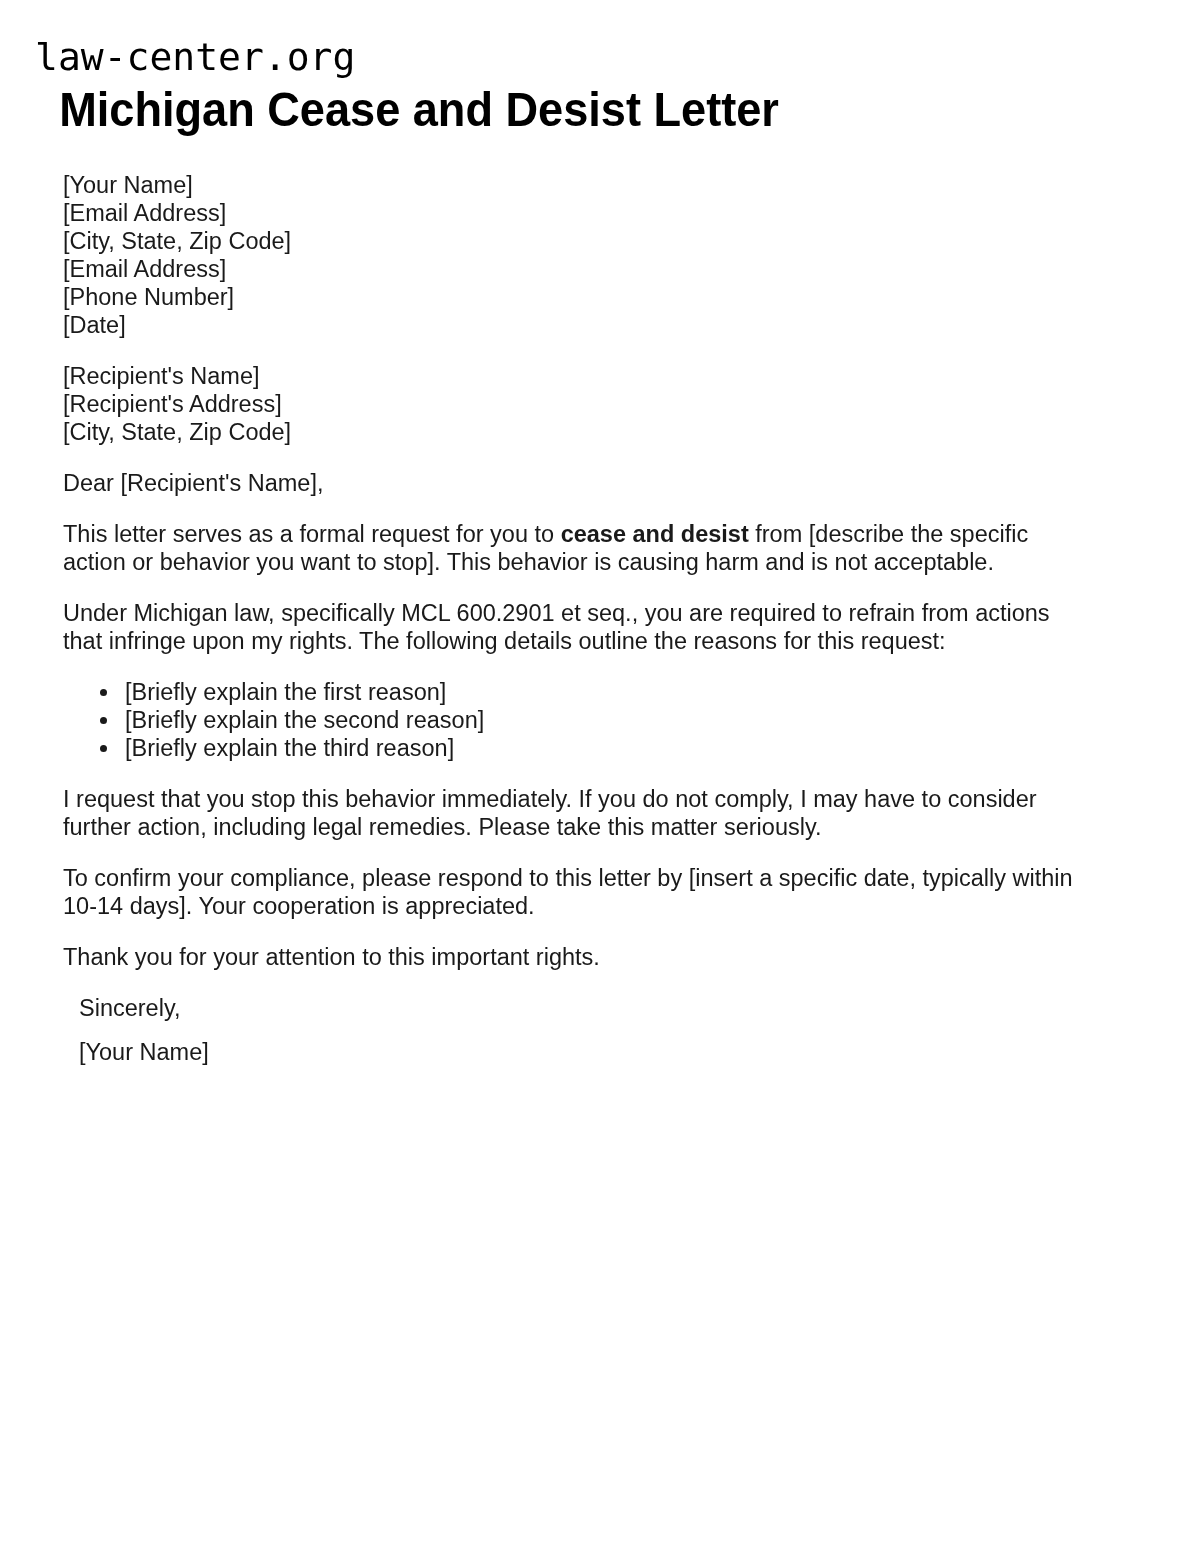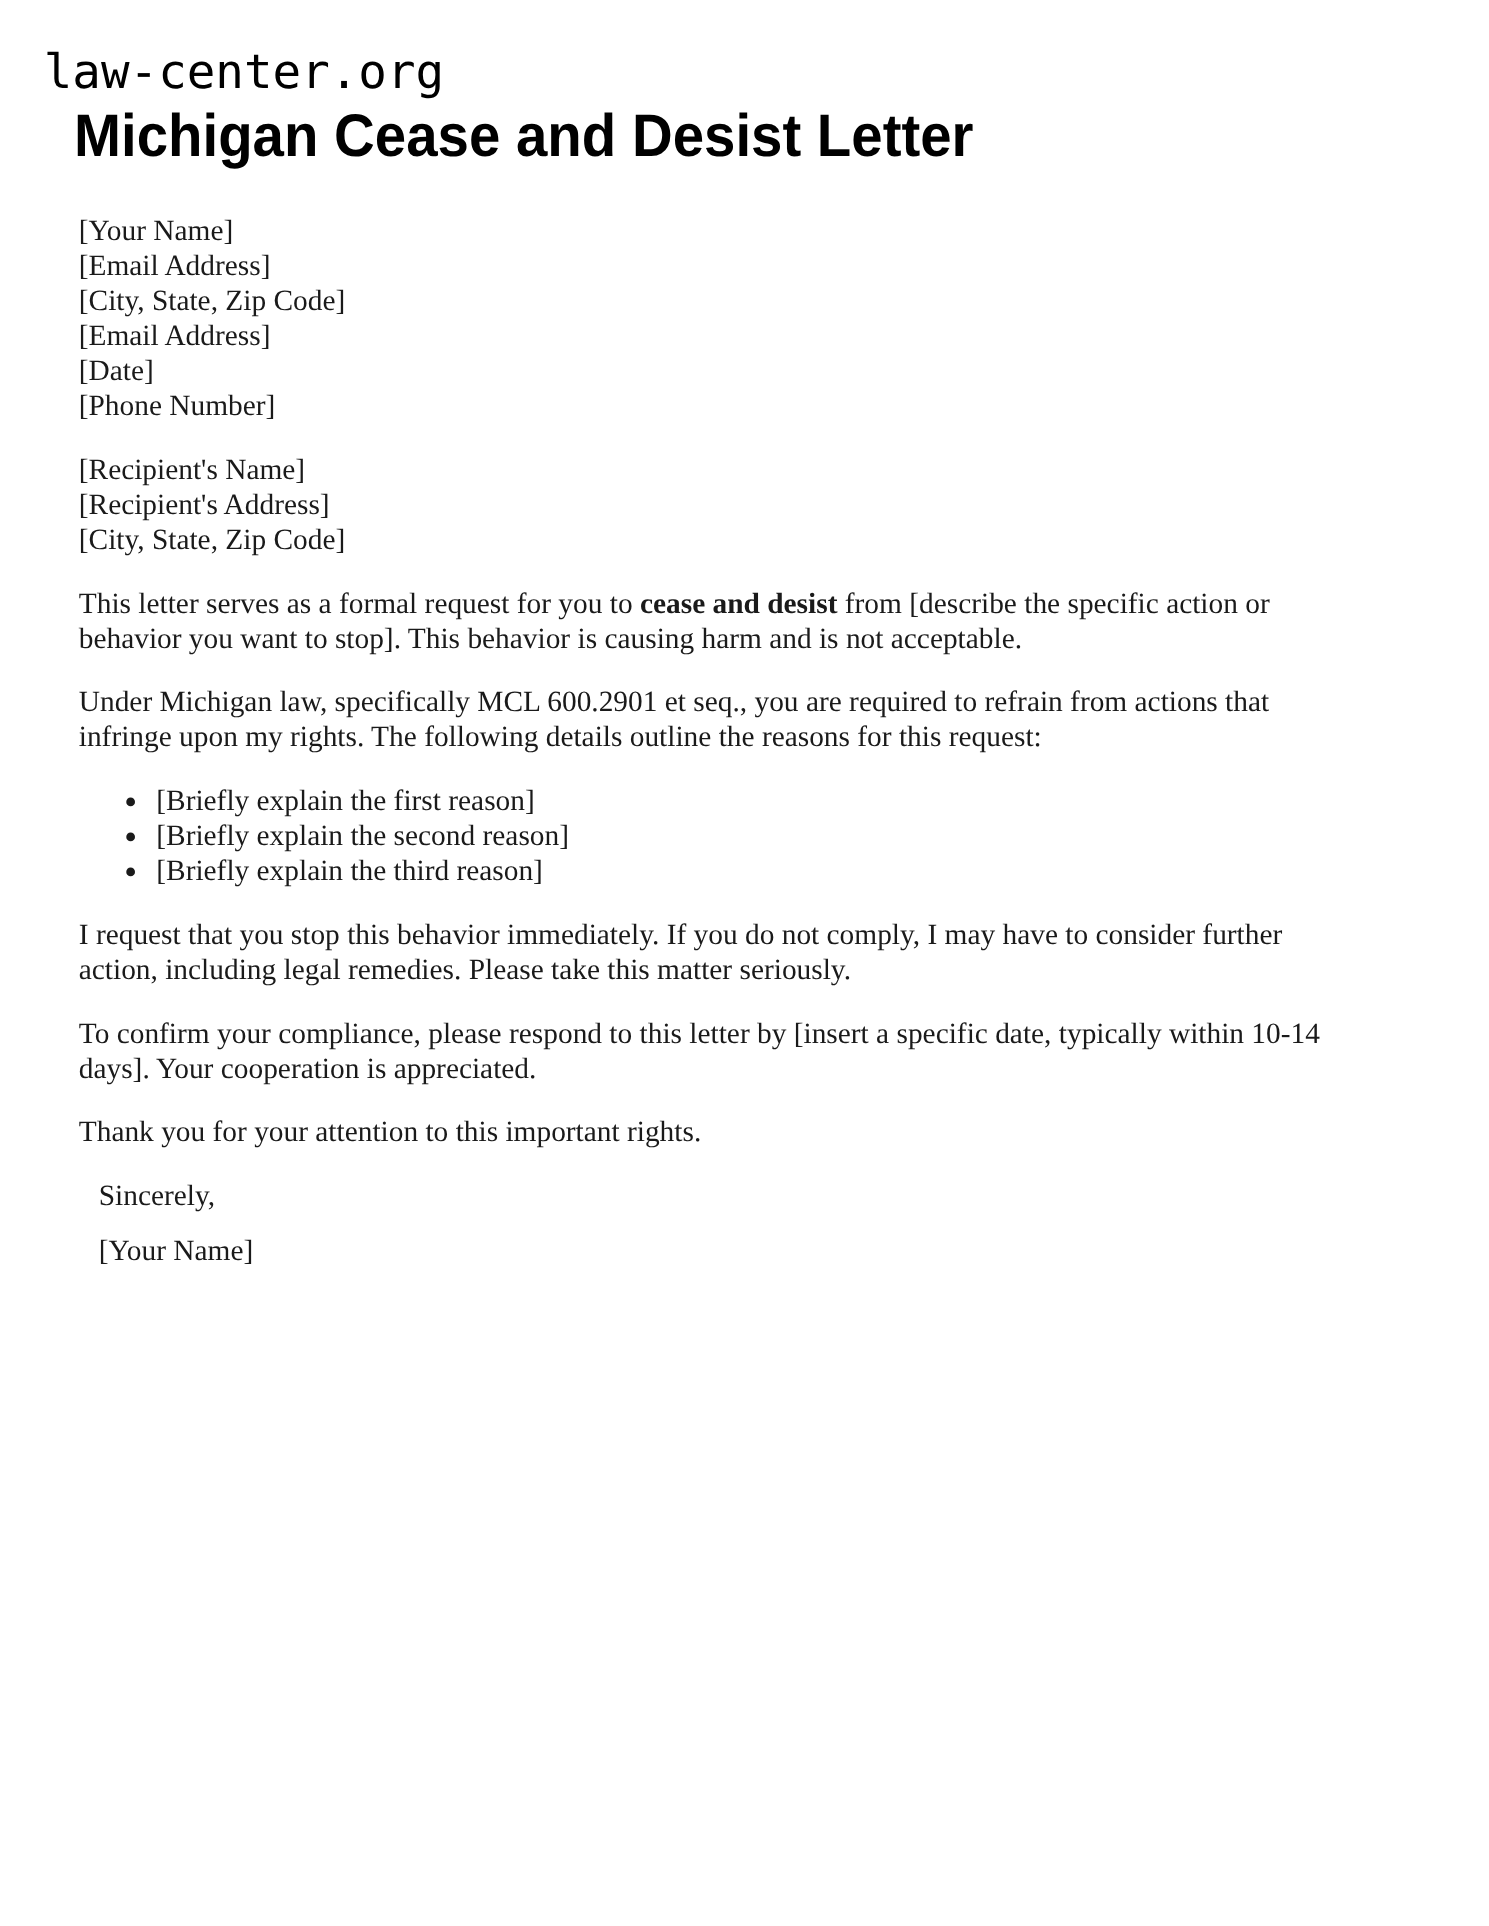--- a/index.html
+++ b/index.html
@@ -36,21 +36,21 @@
     line-height: 1.12;
     transform: scaleX(0.94);
     transform-origin: left center;
     white-space: nowrap;
   }
   .letter-body {
     padding: 0 0 0 63px;
     width: 1022px;
     box-sizing: content-box;
     margin-top: 34px;
-    font-family: Liberation Serif, serif;
+    font-family: Liberation Sans, sans-serif;
     font-size: 23.5px;
     line-height: 28px;
     color: #1a1a1a;
   }
   .addr-block {
     margin: 0 0 23px 0;
   }
   .addr-line {
     margin: 0;
     line-height: 28px;
@@ -95,30 +95,31 @@
 
   <h1 class="doc-title">Michigan Cease and Desist Letter</h1>
 
   <div class="letter-body">
 
     <div class="addr-block">
       <div class="addr-line">[Your Name]</div>
       <div class="addr-line">[Email Address]</div>
       <div class="addr-line">[City, State, Zip Code]</div>
       <div class="addr-line">[Email Address]</div>
+      <div class="addr-line">[Phone Number]</div>
       <div class="addr-line">[Date]</div>
-      <div class="addr-line">[Phone Number]</div>
     </div>
 
     <div class="addr-block">
       <div class="addr-line">[Recipient's Name]</div>
       <div class="addr-line">[Recipient's Address]</div>
       <div class="addr-line">[City, State, Zip Code]</div>
     </div>
 
+    <div class="salutation">Dear [Recipient's Name],</div>
 
     <p class="para"><span>This letter serves as a formal request for you to </span><b>cease and desist</b><span> from [describe the specific action or behavior you want to stop]. This behavior is causing harm and is not acceptable.</span></p>
 
     <p class="para">Under Michigan law, specifically MCL 600.2901 et seq., you are required to refrain from actions that infringe upon my rights. The following details outline the reasons for this request:</p>
 
     <ul class="reasons">
       <li>[Briefly explain the first reason]</li>
       <li>[Briefly explain the second reason]</li>
       <li>[Briefly explain the third reason]</li>
     </ul>

